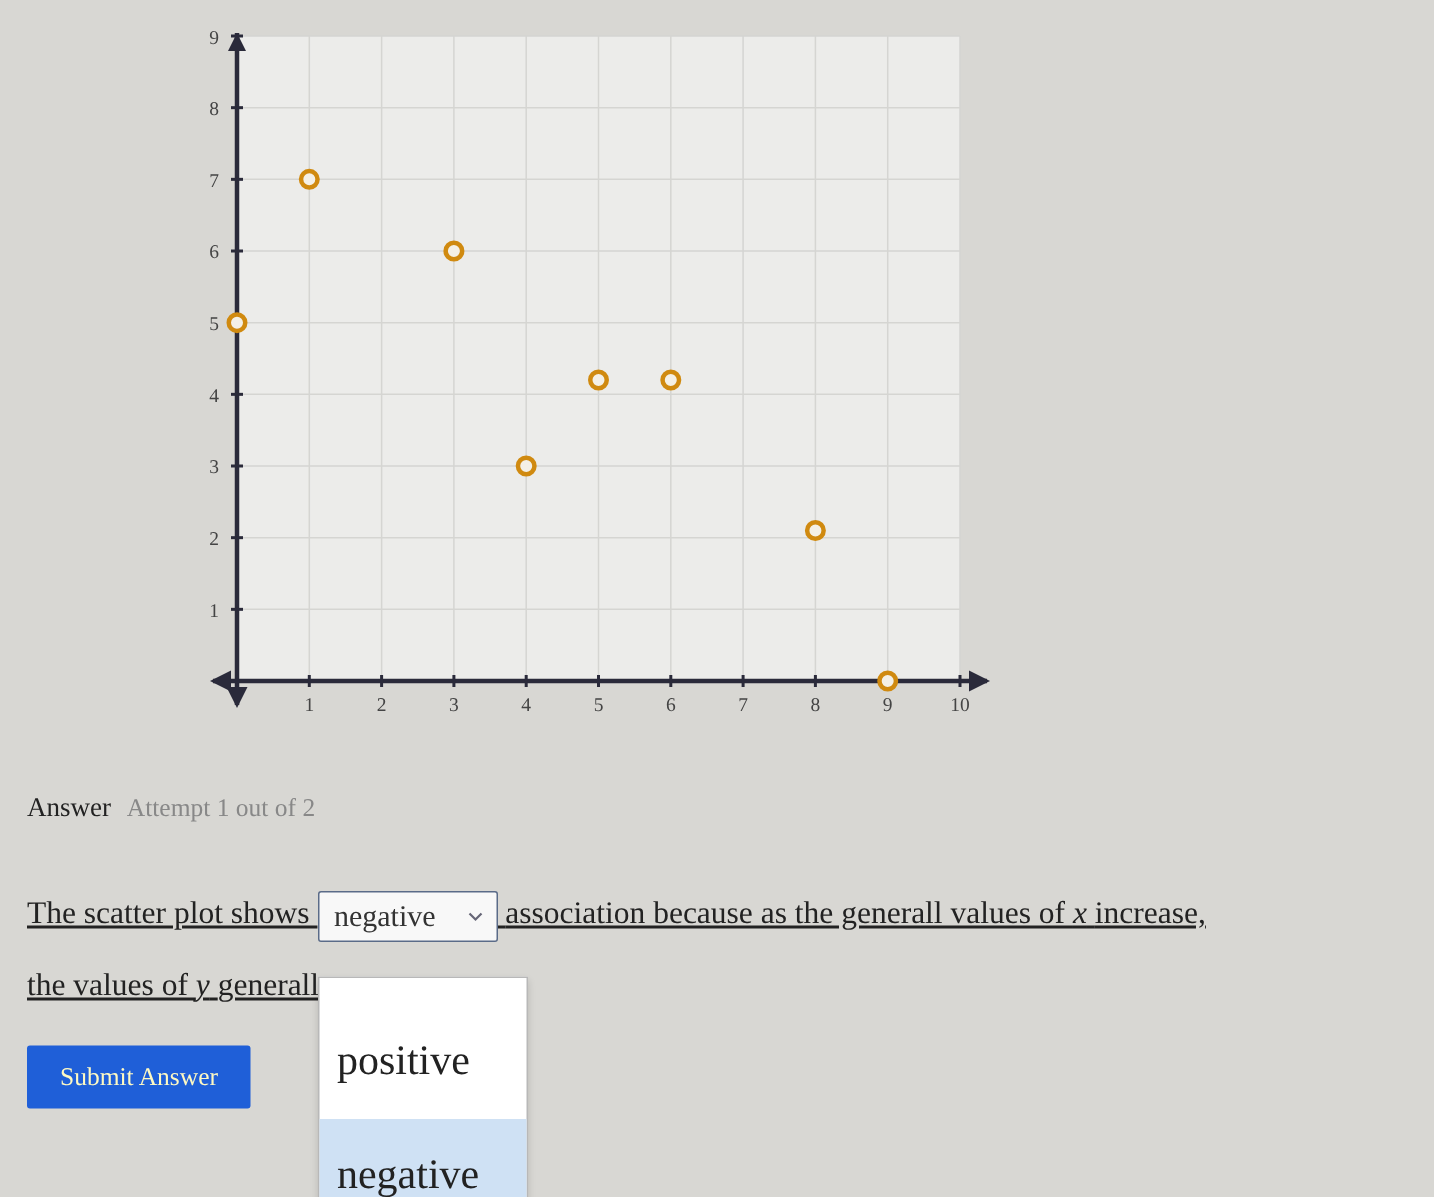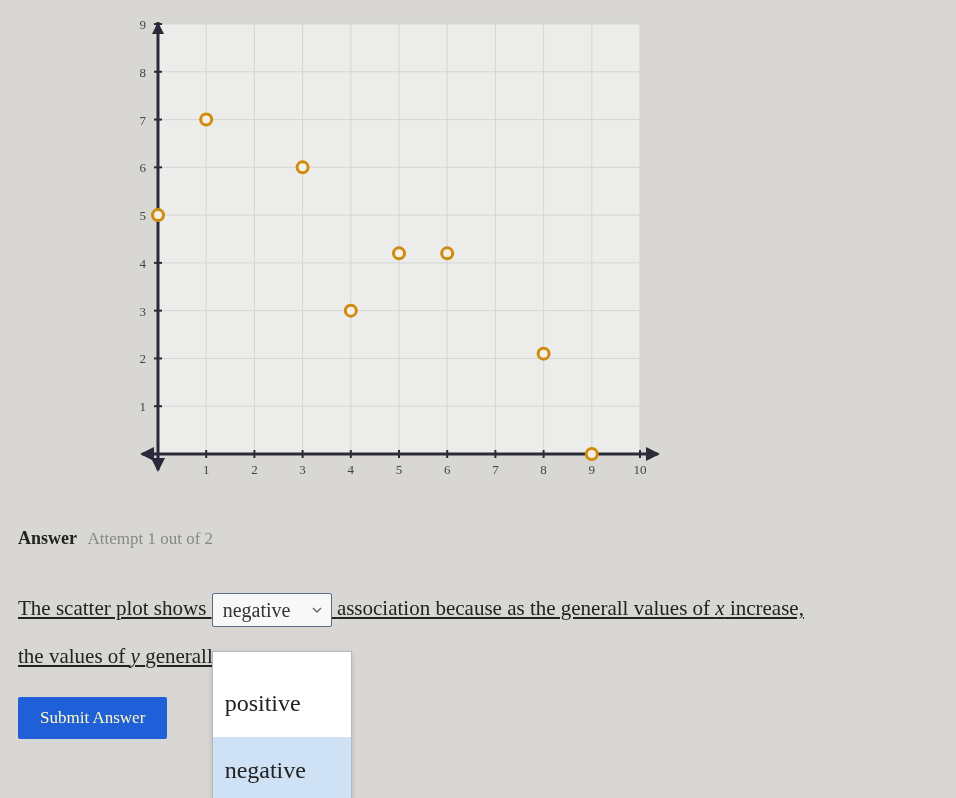--- a/index.html
+++ b/index.html
@@ -21,21 +21,21 @@
   }
   .chart-svg { display: block; }
   .answer-block {
     margin-top: 40px;
     margin-left: 8px;
   }
   .answer-header {
     font-size: 18px;
     color: #333;
   }
-  .answer-header b { font-weight: 700; color:#222; }
+  .answer-header b { font-weight: 400; color:#222; }
   .attempt { color: #888; font-size: 17px; margin-left: 6px;}
   .sentence {
     margin-top: 36px;
     font-size: 21px;
     color: #222;
     line-height: 2.2;
     text-decoration: underline;
   }
   .mathvar { font-style: italic; font-family: 'Times New Roman', serif; }
   .select-wrap {
@@ -66,21 +66,21 @@
     left: 0;
     width: 140px;
     background: #fff;
     border: 1px solid #b8b8b8;
     box-shadow: 0 2px 5px rgba(0,0,0,0.15);
     z-index: 5;
     margin-top: 18px;
   }
   .dropdown .opt {
     padding: 7px 12px;
-    font-size: 24px;
+    font-size: 28px;
     color: #222;
     cursor: pointer;
   }
   .dropdown .opt.blank { height: 18px; padding:4px 12px;}
   .dropdown .opt.selected { background: #cfe1f4; }
   .second-select {
      display:inline-block;
      vertical-align: middle;
      color:#999;
   }

